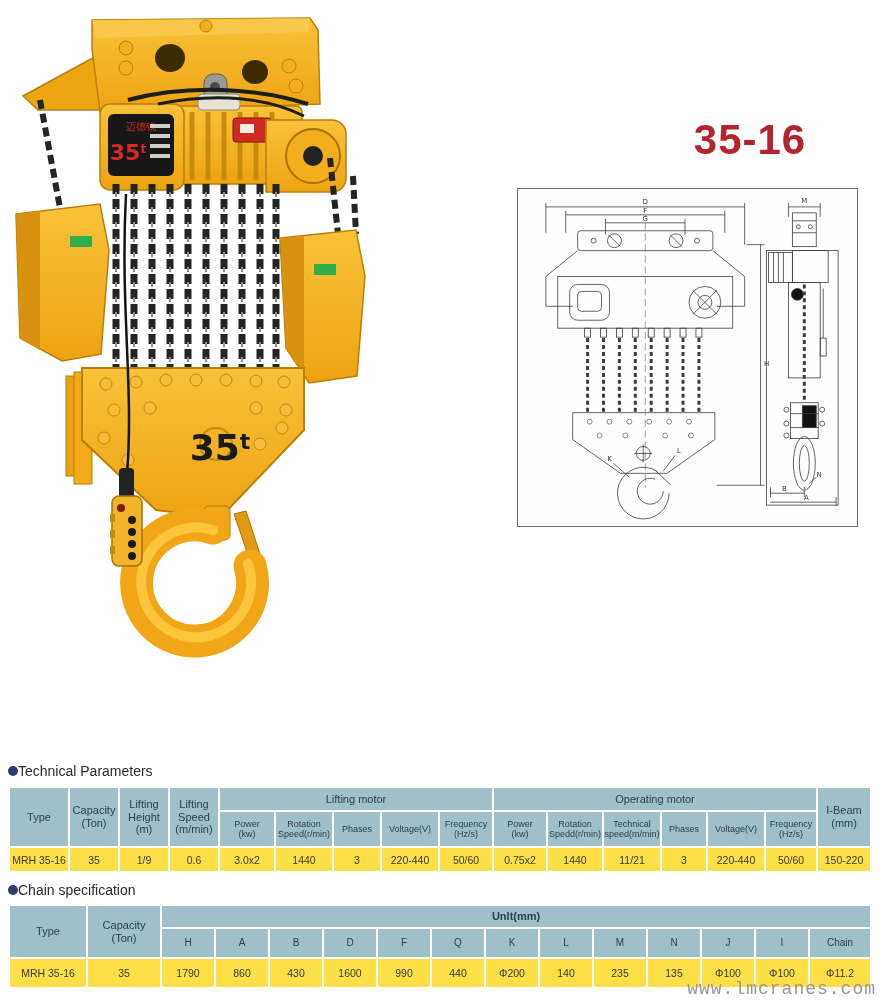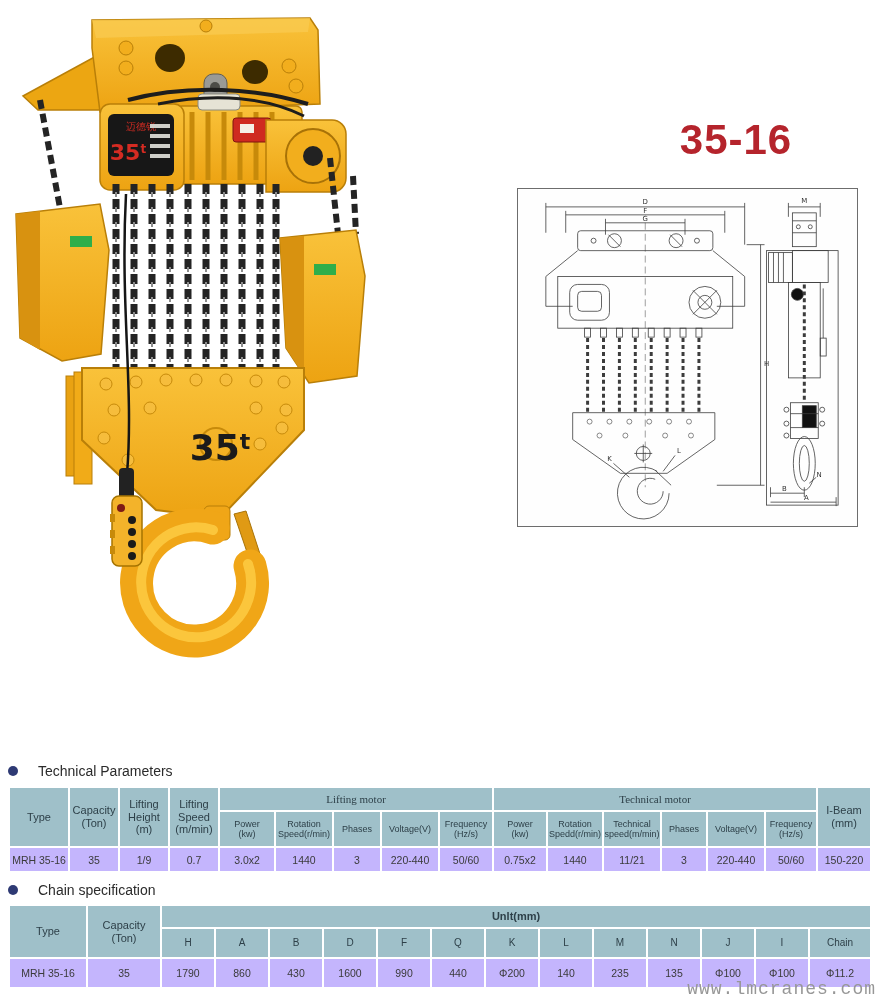--- a/index.html
+++ b/index.html
@@ -1,34 +1,34 @@
 <!DOCTYPE html>
 <html><head>
 <meta charset="utf-8">
 <style>
   html,body{margin:0;padding:0;background:#fff;}
   .page{position:relative;width:880px;height:1000px;background:#fff;overflow:hidden;
         font-family:"Liberation Sans",sans-serif;color:#333;}
   .photo{position:absolute;left:8px;top:8px;width:420px;height:650px;}
-  .model-title{position:absolute;left:626px;top:116px;width:220px;text-align:center;
+  .model-title{position:absolute;left:640px;top:116px;width:220px;text-align:center;
         font-size:42px;font-weight:bold;color:#b5242c;letter-spacing:1px;}
   .drawing{position:absolute;left:517px;top:188px;width:341px;height:339px;
         border:1px solid #6d6d6d;background:#fefefe;box-sizing:border-box;}
-  .section-head{position:absolute;left:8px;display:flex;align-items:center;gap:20px;
+  .section-head{position:absolute;left:8px;display:flex;align-items:center;gap:0;
         font-size:14px;color:#2b2b2b;}
   .bullet{width:10px;height:10px;border-radius:50%;background:#2e3a74;display:inline-block;}
   .sec1{top:763px;} .sec2{top:882px;}
   table.tbl{position:absolute;left:8px;border-collapse:separate;border-spacing:2px;
         table-layout:fixed;}
   .t1{top:786px;width:864px;} .t2{top:904px;width:864px;}
   table.tbl th{background:#9fc0c9;color:#2e4049;font-weight:normal;text-align:center;
         vertical-align:middle;white-space:pre-line;padding:1px 0;line-height:1.15;}
-  table.tbl td{background:#c4b5fd;color:#3a3a3a;text-align:center;vertical-align:middle;
+  table.tbl td{background:#fde047;color:#3a3a3a;text-align:center;vertical-align:middle;
         white-space:nowrap;padding:1px 0;}
-  .t1 th.grp{font-size:11px;height:20px;font-family:Liberation Serif, serif;}
+  .t1 th.grp{font-size:11px;height:20px;}
   .t1 th.big{font-size:11px;}
   .t1 th.sub{font-size:9px;height:32px;}
   .t1 td{font-size:10.5px;height:21px;}
   .t2 th.grp{font-size:11px;height:19px;font-weight:bold;}
   .t2 th.big{font-size:11px;}
   .t2 th.sub{font-size:10px;height:26px;}
   .t2 td{font-size:10.5px;height:26px;}
   .watermark{position:absolute;right:4px;bottom:1px;font-family:"Liberation Mono",monospace;
         font-size:18px;color:#979797;letter-spacing:1px;}
   svg text{font-family:"DejaVu Sans",sans-serif;}
@@ -354,21 +354,21 @@
       <th class="big" rowspan="2">Type</th>
       <th class="big" rowspan="2">Capacity
 (Ton)</th>
       <th class="big" rowspan="2">Lifting
 Height
 (m)</th>
       <th class="big" rowspan="2">Lifting
 Speed
 (m/min)</th>
       <th class="grp" colspan="5">Lifting motor</th>
-      <th class="grp" colspan="6">Technical motor</th>
+      <th class="grp" colspan="6">Operating motor</th>
       <th class="big" rowspan="2">I-Beam
 (mm)</th>
     </tr>
     <tr>
       <th class="sub">Power
 (kw)</th>
       <th class="sub">Rotation
 Speed(r/min)</th>
       <th class="sub">Phases</th>
       <th class="sub">Voltage(V)</th>
@@ -382,21 +382,21 @@
 speed(m/min)</th>
       <th class="sub">Phases</th>
       <th class="sub">Voltage(V)</th>
       <th class="sub">Frequency
 (Hz/s)</th>
     </tr>
     <tr>
       <td>MRH 35-16</td>
       <td>35</td>
       <td>1/9</td>
-      <td>0.7</td>
+      <td>0.6</td>
       <td>3.0x2</td>
       <td>1440</td>
       <td>3</td>
       <td>220-440</td>
       <td>50/60</td>
       <td>0.75x2</td>
       <td>1440</td>
       <td>11/21</td>
       <td>3</td>
       <td>220-440</td>

